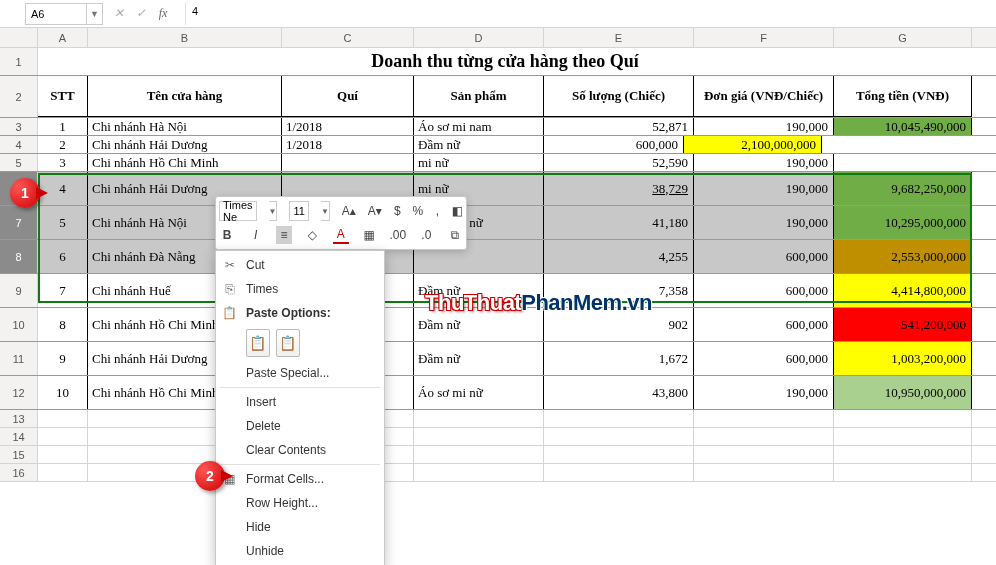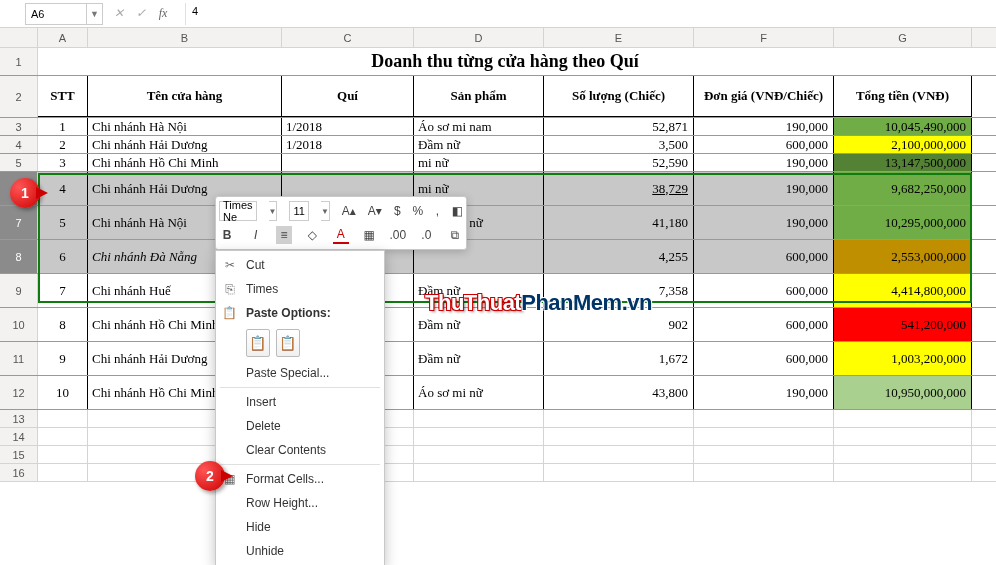--- a/index.html
+++ b/index.html
@@ -106,33 +106,31 @@
         <div class="cell c-num" style="width: 150px;">52,871</div>
         <div class="cell c-num" style="width: 140px;">190,000</div>
         <div class="cell c-num green-m" style="width: 138px;">10,045,490,000</div>
       </div>
       <div class="row data-row norm">
         <div class="rh">4</div>
         <div class="cell c-stt" style="width: 50px;">2</div>
         <div class="cell " style="width: 194px;">Chi nhánh Hải Dương</div>
         <div class="cell " style="width: 132px;">1/2018</div>
         <div class="cell " style="width: 130px;">Đầm nữ</div>
-        <div class="cell c-num" style="width: 150px;">3,500</div>
         <div class="cell c-num" style="width: 140px;">600,000</div>
         <div class="cell c-num yellow" style="width: 138px;">2,100,000,000</div>
       </div>
       <div class="row data-row norm">
         <div class="rh">5</div>
         <div class="cell c-stt" style="width: 50px;">3</div>
         <div class="cell " style="width: 194px;">Chi nhánh Hồ Chi Minh</div>
         <div class="cell " style="width: 132px;"></div>
         <div class="cell " style="width: 130px;">mi nữ</div>
         <div class="cell c-num" style="width: 150px;">52,590</div>
         <div class="cell c-num" style="width: 140px;">190,000</div>
-        <div class="cell c-num green-d" style="width: 138px;">13,147,500,000</div>
       </div>
       <div class="row data-row tall sel-row-bg">
         <div class="rh sel">6</div>
         <div class="cell c-stt" style="width: 50px;">4</div>
         <div class="cell " style="width: 194px;">Chi nhánh Hải Dương</div>
         <div class="cell " style="width: 132px;"></div>
         <div class="cell " style="width: 130px;">mi nữ</div>
         <div class="cell c-num" style="width: 150px; text-decoration: underline;">38,729</div>
         <div class="cell c-num" style="width: 140px;">190,000</div>
         <div class="cell c-num green-m" style="width: 138px; text-align: right;">9,682,250,000</div>
@@ -143,21 +141,21 @@
         <div class="cell " style="width: 194px;">Chi nhánh Hà Nội</div>
         <div class="cell " style="width: 132px;"></div>
         <div class="cell " style="width: 130px;">Áo sơ mi nữ</div>
         <div class="cell c-num" style="width: 150px;">41,180</div>
         <div class="cell c-num" style="width: 140px;">190,000</div>
         <div class="cell c-num green-m" style="width: 138px;">10,295,000,000</div>
       </div>
       <div class="row data-row tall sel-row-bg">
         <div class="rh sel">8</div>
         <div class="cell c-stt" style="width: 50px;">6</div>
-        <div class="cell " style="width: 194px; font-style: italic;">Chi nhánh Đà Nẵng</div>
+        <div class="cell " style="width: 194px;">Chi nhánh Đà Nẵng</div>
         <div class="cell " style="width: 132px;"></div>
         <div class="cell " style="width: 130px;"></div>
         <div class="cell c-num" style="width: 150px;">4,255</div>
         <div class="cell c-num" style="width: 140px;">600,000</div>
         <div class="cell c-num olive" style="width: 138px;">2,553,000,000</div>
       </div>
       <div class="row data-row tall">
         <div class="rh">9</div>
         <div class="cell c-stt" style="width: 50px;">7</div>
         <div class="cell " style="width: 194px;">Chi nhánh Huế</div>

